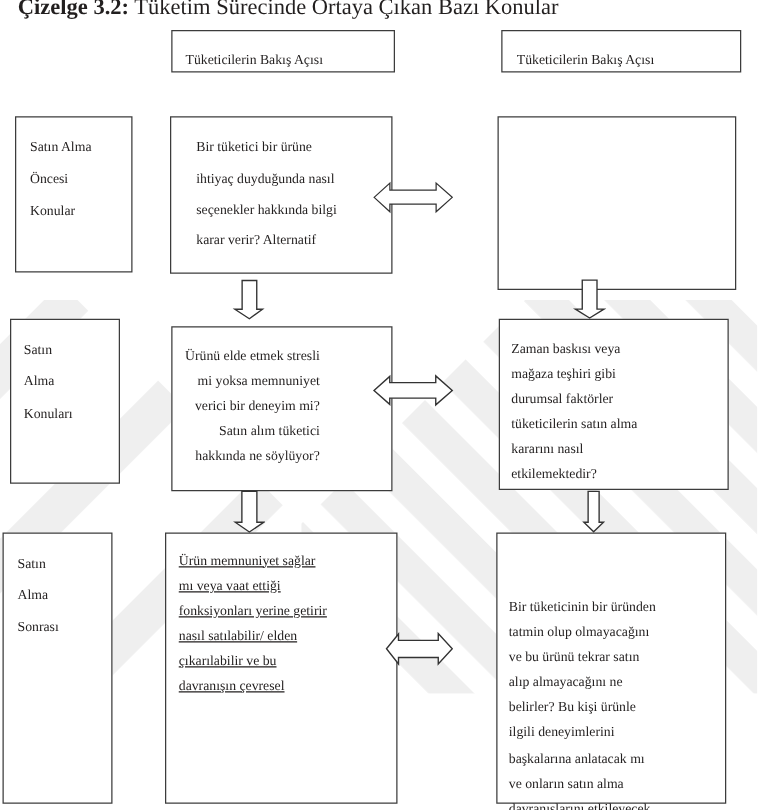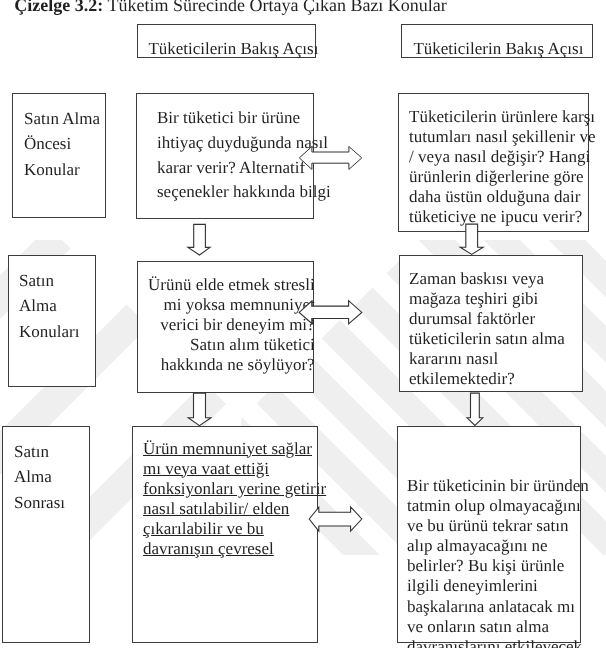--- a/index.html
+++ b/index.html
@@ -7,21 +7,21 @@
        font-family:"Liberation Serif",serif;color:#221f1f;
        -webkit-font-smoothing:antialiased;text-rendering:geometricPrecision;}
   #page{position:relative;width:606px;height:648px;overflow:hidden;}
 
   
   .wm{position:absolute;left:0;top:0;width:606px;height:648px;z-index:0;}
 
   .box{position:absolute;border:1px solid #3c3c3c;box-sizing:border-box;z-index:2;background:#ffffff;}
   .cap{position:absolute;z-index:5;white-space:nowrap;font-size:15px;}
   .cap b{font-weight:bold;}
-  .tx{position:absolute;z-index:3;font-size:17px;}
+  .tx{position:absolute;z-index:3;font-size:11px;}
   .tx div{white-space:nowrap;}
   svg.ar{position:absolute;z-index:4;}
 </style>
 </head>
 <body>
 
 <div id="page">
 
   <svg class="wm" width="606" height="648" viewBox="0 0 606 648">
     <defs>
@@ -60,33 +60,25 @@
   <div class="tx" id="stage-txt-1" style="left:24px; top:106px; line-height:25.4px;">
     <div>Satın Alma</div>
     <div>Öncesi</div>
     <div>Konular</div>
   </div>
 
   <div class="box" id="mid-box-1" style="left:136px; top:93px; width:178px; height:126px;"></div>
   <div class="tx" id="mid-txt-1" style="left:157px; top:106px; line-height:24.8px;">
     <div>Bir tüketici bir ürüne</div>
     <div>ihtiyaç duyduğunda nasıl</div>
+    <div>seçenekler hakkında bilgi</div>
     <div>karar verir? Alternatif</div>
-    <div>seçenekler hakkında bilgi</div>
   </div>
 
   <div class="box" id="right-box-1" style="left:398px; top:93px; width:191px; height:139px;"></div>
-  <div class="tx" id="right-txt-1" style="left:409px; top:107px; line-height:20.1px;">
-    <div>Tüketicilerin ürünlere karşı</div>
-    <div>tutumları nasıl şekillenir ve</div>
-    <div>/ veya nasıl değişir? Hangi</div>
-    <div>ürünlerin diğerlerine göre</div>
-    <div>daha üstün olduğuna dair</div>
-    <div>tüketiciye ne ipucu verir?</div>
-  </div>
 
   <div class="box" id="stage-box-2" style="left:8px; top:255px; width:88px; height:132px;"></div>
   <div class="tx" id="stage-txt-2" style="left:19px; top:268px; line-height:25.4px;">
     <div>Satın</div>
     <div>Alma</div>
     <div>Konuları</div>
   </div>
 
   <div class="box" id="mid-box-2" style="left:137px; top:261px; width:177px; height:132px;"></div>
   <div class="tx" id="mid-txt-2" style="left:148px; top:275px; line-height:20.1px;text-align:right;">

